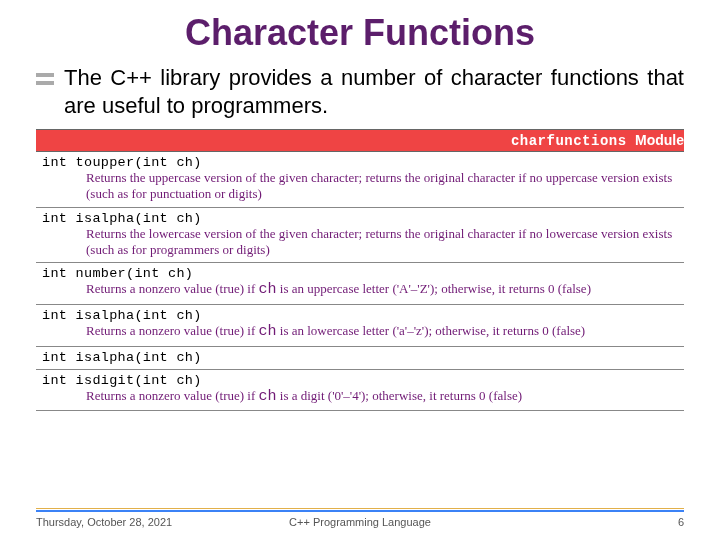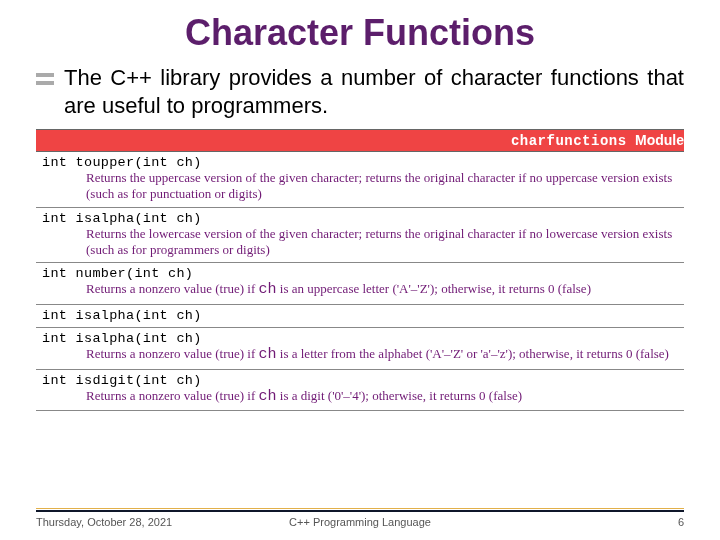--- a/index.html
+++ b/index.html
@@ -71,21 +71,21 @@
     color: #701a75;
     padding-left: 44px;
     line-height: 1.25;
   }
   .fn-desc .m { font-family: "Courier New", monospace; font-size: 15px; }
   .footer {
     position: absolute;
     bottom: 12px;
     left: 36px;
     right: 36px;
-    border-top: 2px solid #0f172a;
+    border-top: 2px solid #3b82f6;
     padding-top: 4px;
     display: flex;
     justify-content: space-between;
     font-size: 11px;
     color: #555;
   }
   .footer .date {}
   .footer .course { position: absolute; left: 50%; transform: translateX(-50%); }
   .footer .page {}
   .footer::before {
@@ -124,25 +124,25 @@
       <div class="fn-desc"><span>Returns the lowercase version of the given character; returns the original character if no lowercase version exists (such as for programmers or digits)</span></div>
     </div>
 
     <div class="fn-row">
       <div class="fn-sig">int number(int ch)</div>
       <div class="fn-desc"><span>Returns a nonzero value (true) if </span><span class="m">ch</span><span> is an uppercase letter ('A'–'Z'); otherwise, it returns 0 (false)</span></div>
     </div>
 
     <div class="fn-row">
       <div class="fn-sig">int isalpha(int ch)</div>
+      <div class="fn-desc"><span>Returns a nonzero value (true) if </span><span class="m">ch</span><span> is an lowercase letter ('a'–'z'); otherwise, it returns 0 (false)</span></div>
     </div>
 
     <div class="fn-row">
       <div class="fn-sig">int isalpha(int ch)</div>
-      <div class="fn-desc"><span>Returns a nonzero value (true) if </span><span class="m">ch</span><span> is a letter from the alphabet ('A'–'Z' or 'a'–'z'); otherwise, it returns 0 (false)</span></div>
     </div>
 
     <div class="fn-row">
       <div class="fn-sig">int isdigit(int ch)</div>
       <div class="fn-desc"><span>Returns a nonzero value (true) if </span><span class="m">ch</span><span> is a digit ('0'–'4'); otherwise, it returns 0 (false)</span></div>
     </div>
   </div>
 </div>
 
 <div class="footer">

